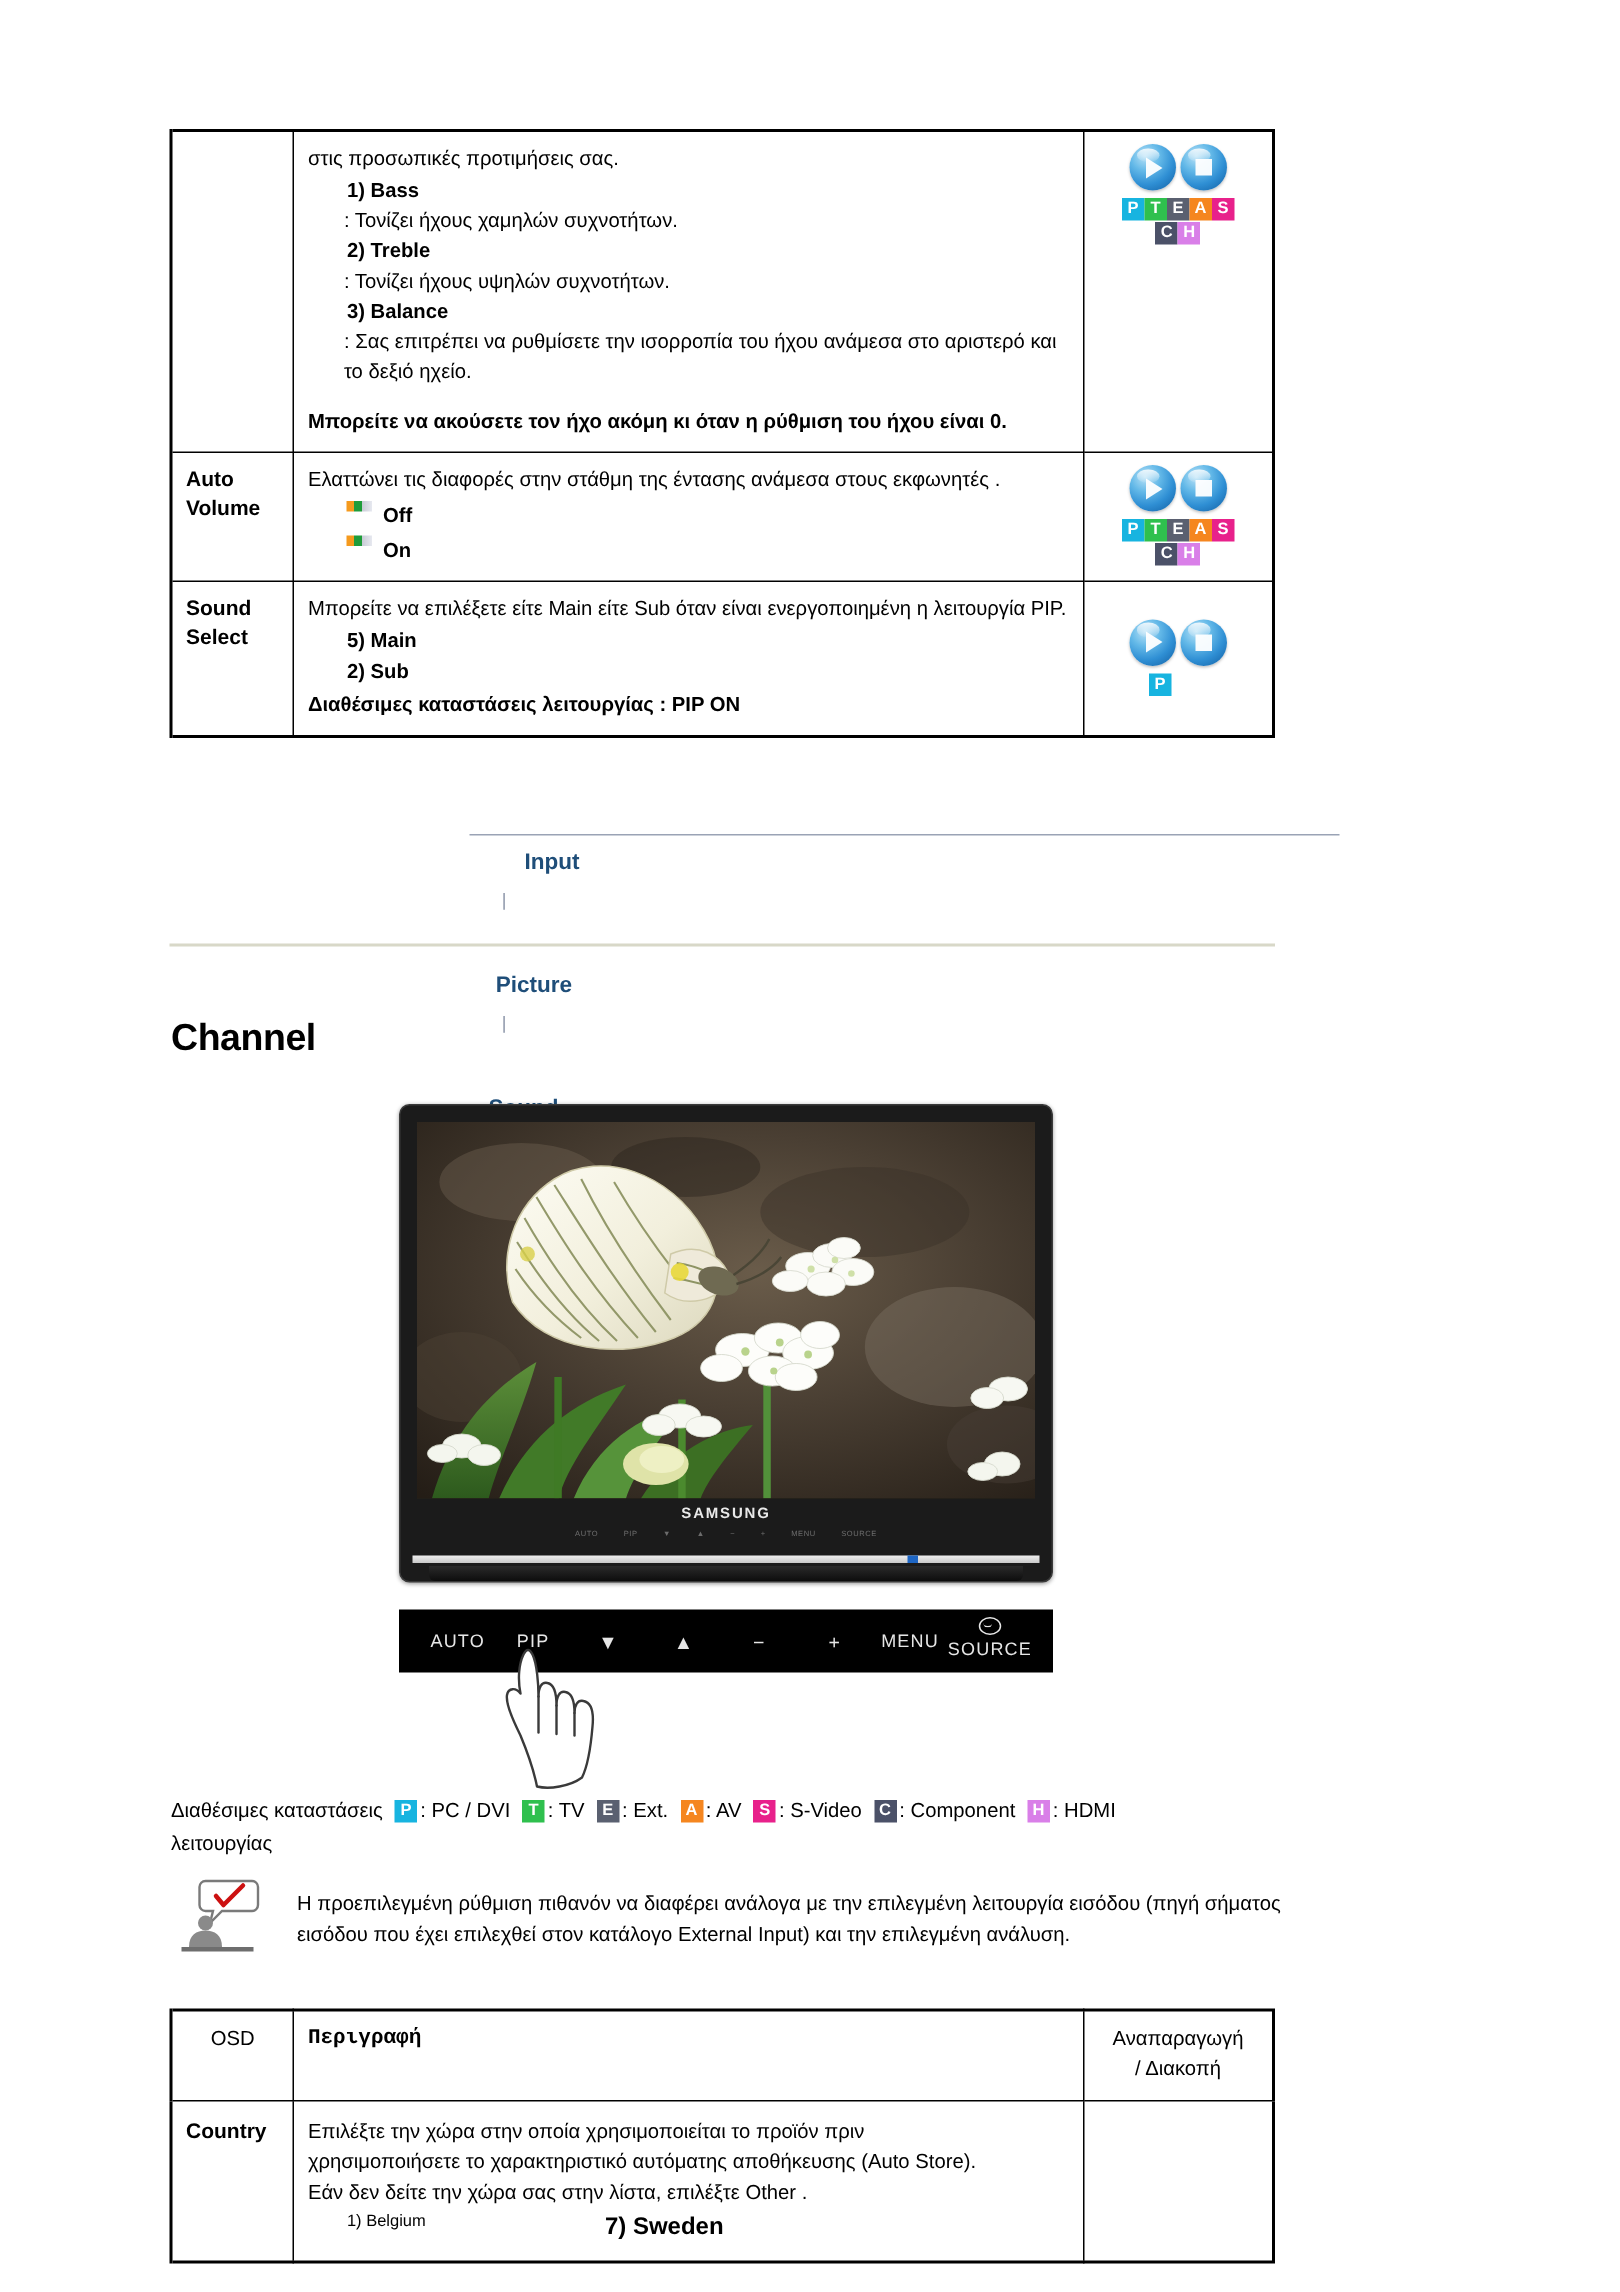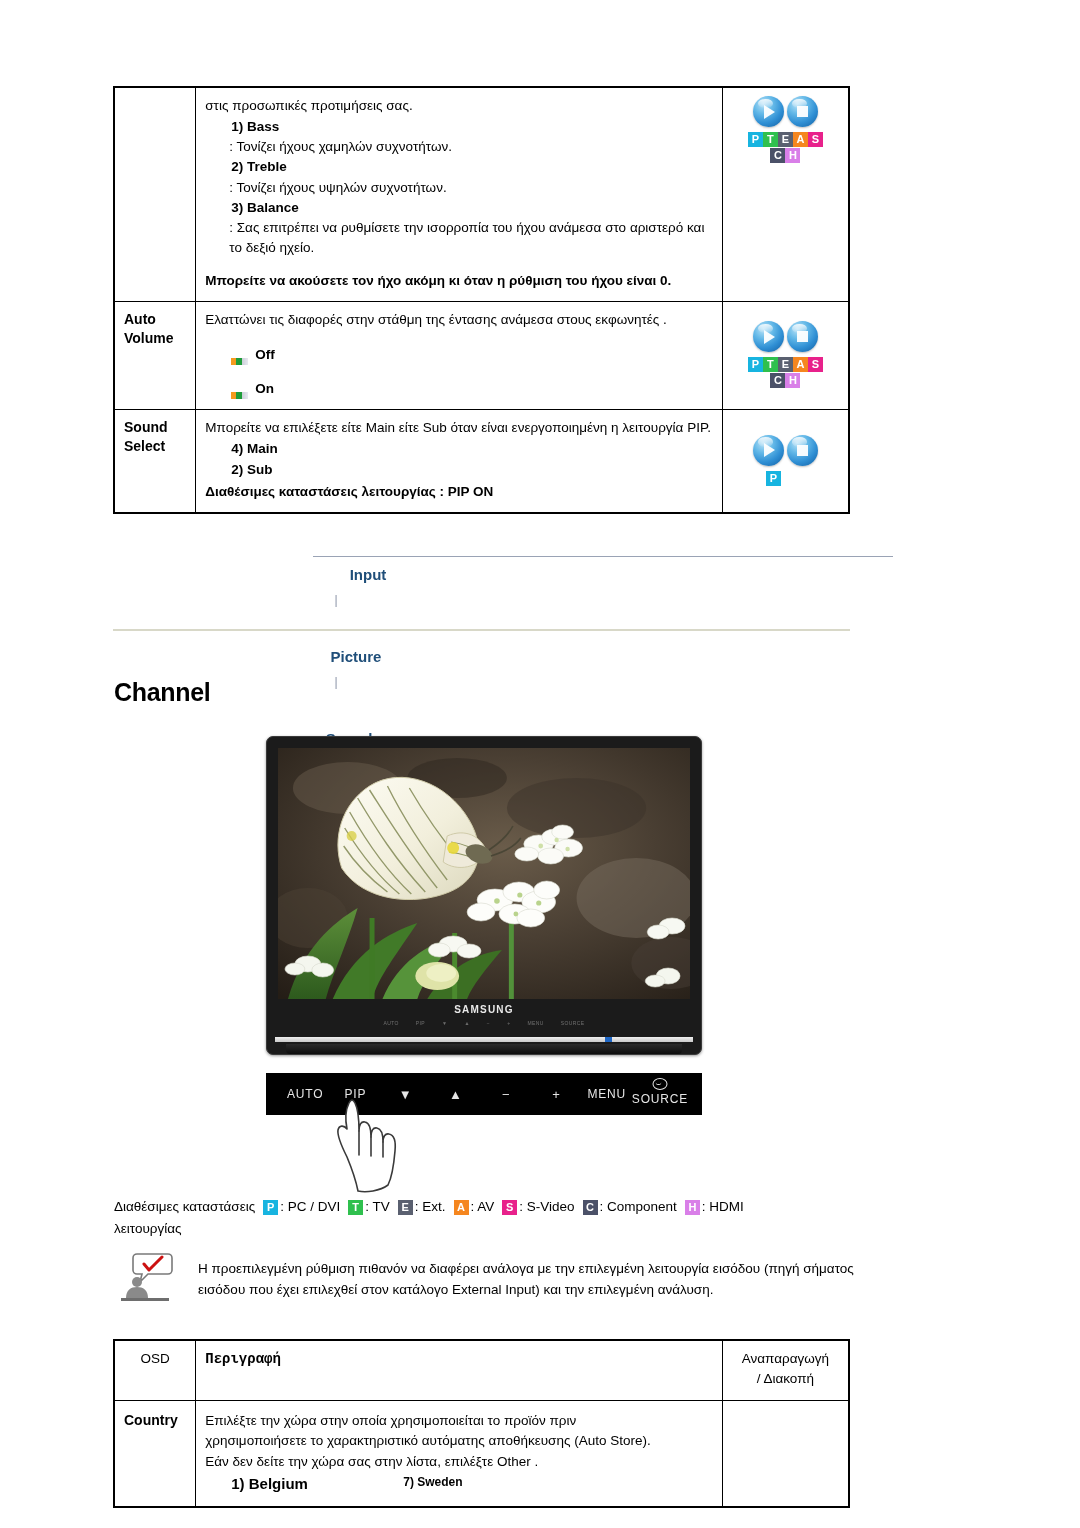--- a/index.html
+++ b/index.html
@@ -60,24 +60,24 @@
   .strong-note {
     font-weight: bold;
     line-height: 1.5;
   }
   .spacer-sm { height: 12px; }
 
   
   .bullet-row {
     margin-left: 26px;
     display: flex;
-    align-items: flex-end;
+    align-items: flex-start;
     gap: 7px;
     line-height: 1.5;
-    margin-top: 14px;
+    margin-top: 3px;
   }
   .bullet-chip {
     display: inline-block;
     width: 17px;
     height: 7px;
     background: linear-gradient(to right,#f59a1e 0%,#f59a1e 30%,#1f9c3a 30%,#1f9c3a 62%,#c9ccd6 62%,#e7e9f0 100%);
     flex: 0 0 auto;
   }
   .bullet-label { font-weight: bold; font-size: 13.5px; }
 
@@ -373,22 +373,22 @@
   .tbl-bottom {
     position: absolute;
     left: 113px;
     top: 1339px;
     width: 737px;
   }
   .country-cols {
     display: flex;
     margin-left: 26px;
   }
-  .country-cols .c1 { width: 172px; font-weight: bold; font-size: 15px; }
-  .country-cols .c2 { font-weight: bold; font-size: 12px; }
+  .country-cols .c1 { width: 172px; font-weight: normal; font-size: 11px; }
+  .country-cols .c2 { font-weight: bold; font-size: 16px; }
   .th-center { text-align: center !important; font-weight: bold; }
   .th-osd { text-align: center !important; font-weight: bold; font-size: 14px; }
 </style>
 </head>
 <body>
 
 <div class="tbl-top">
   <table class="man-table" style="width:737px;">
     <colgroup>
       <col class="col-osd">
@@ -480,21 +480,21 @@
         </td>
       </tr>
 
       <tr>
         <td class="outer-l">
           <div class="lbl">Sound</div>
           <div class="lbl">Select</div>
         </td>
         <td>
           <div class="plain">Μπορείτε να επιλέξετε είτε Main είτε Sub όταν είναι ενεργοποιημένη η λειτουργία PIP.</div>
-          <div class="num-item">4) Main</div>
+          <div class="num-item">5) Main</div>
           <div class="num-item">2) Sub</div>
           <div class="strong-note" style="margin-top:2px;">Διαθέσιμες καταστάσεις λειτουργίας : PIP ON</div>
         </td>
         <td class="outer-r" style="vertical-align:middle;">
           <div class="spheres">
             <div class="sphere">
                 <span class="glyph">
                   <span class="tri-play"></span>
                 </span>
               </div>

